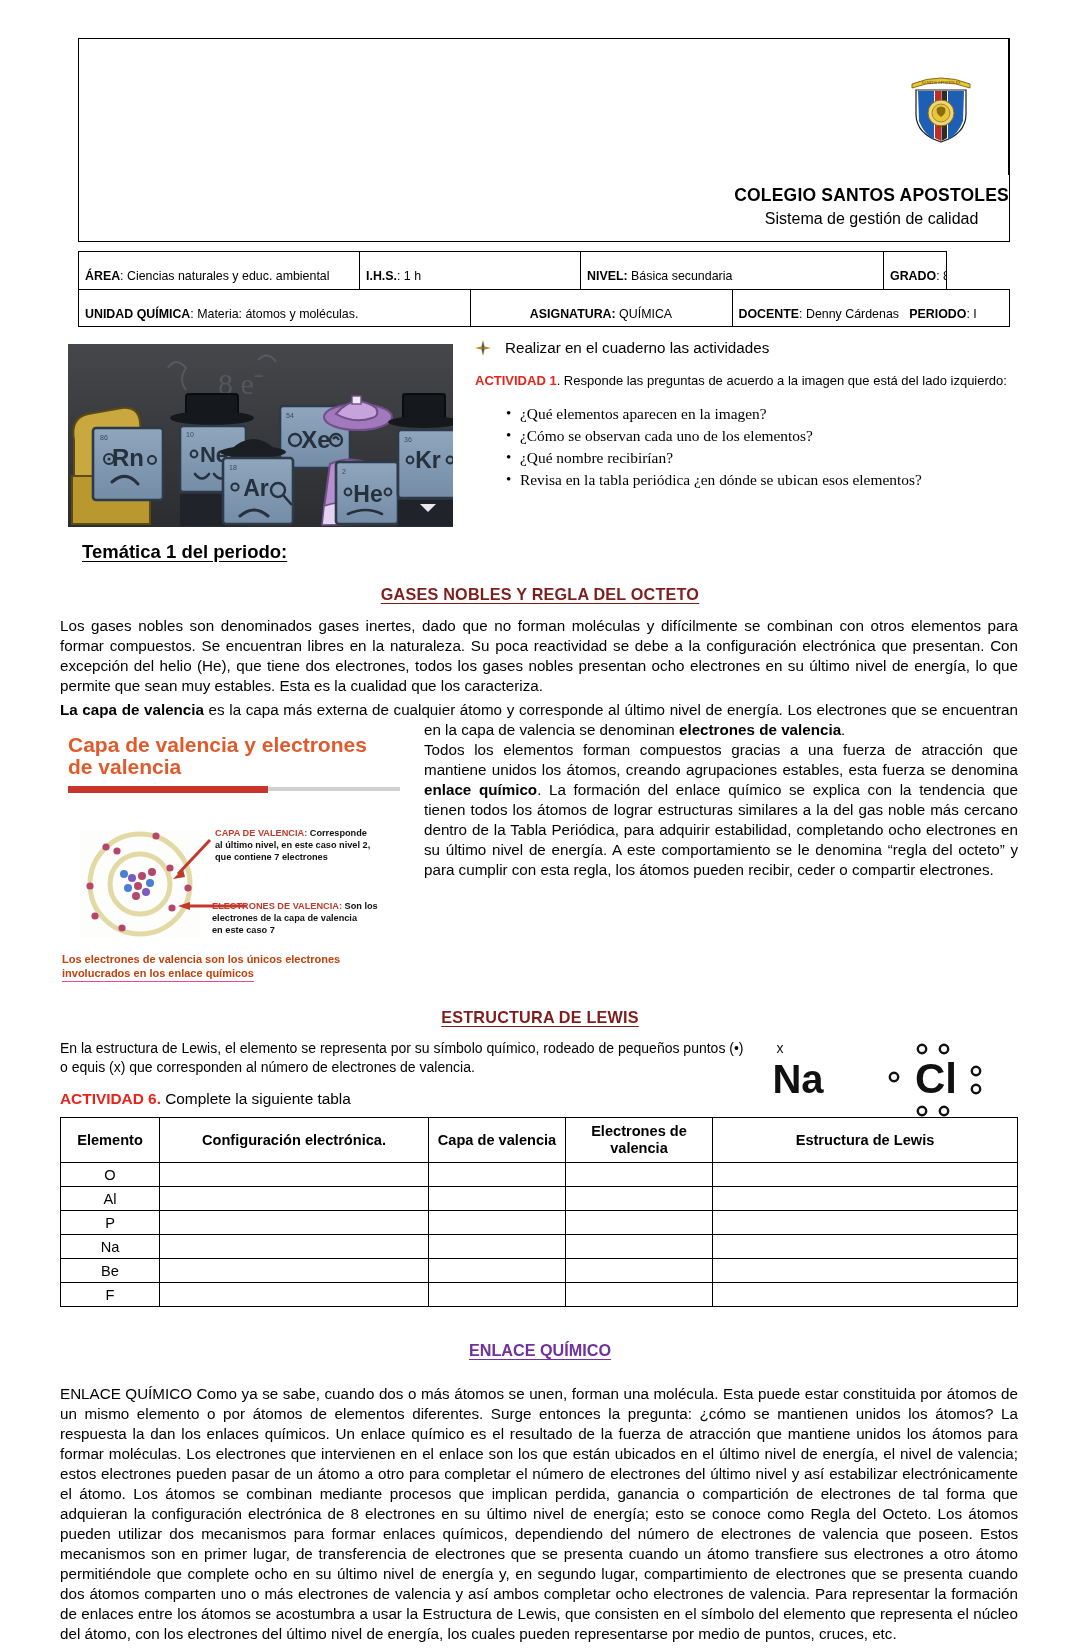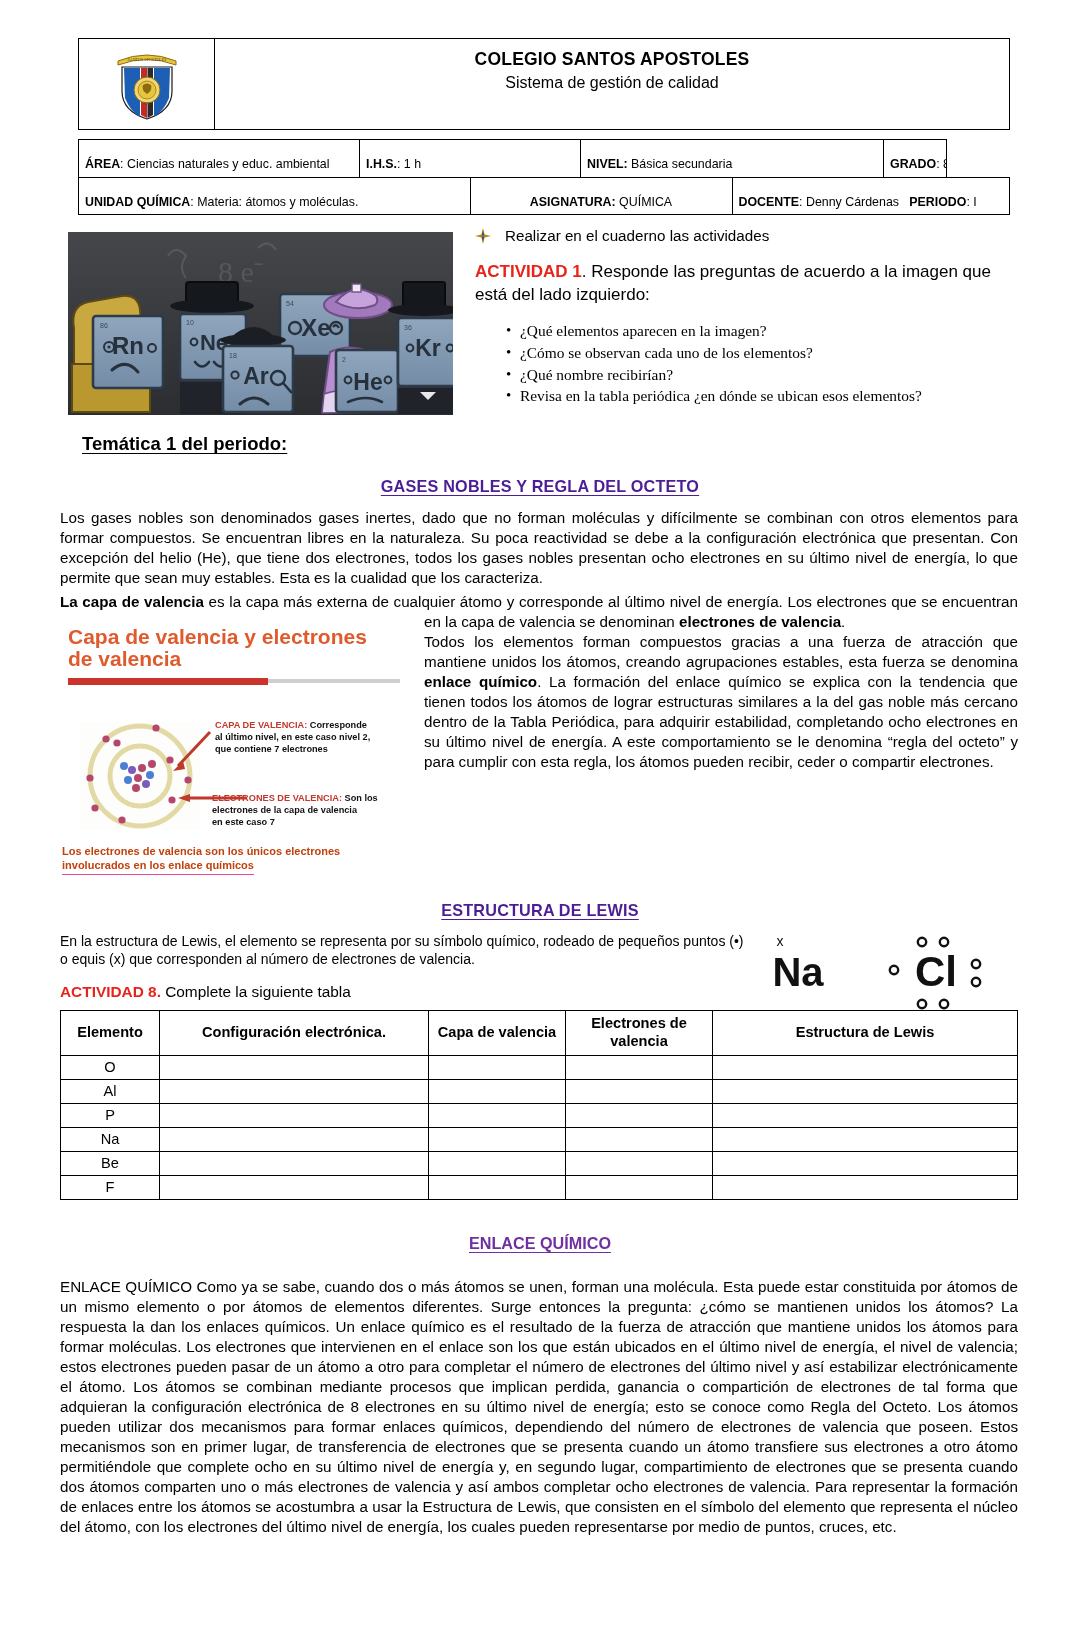--- a/index.html
+++ b/index.html
@@ -15,23 +15,24 @@
     min-height:1649px;
     padding:0;
     box-sizing:border-box;
     position:relative;
   }
 
   
   .header-wrap{
     margin:38px 70px 0 78px;
     display:flex;
-    align-items:flex-start;
+    align-items:flex-end;
     border:1px solid #000;
     box-sizing:border-box;
+    flex-direction:column;
   }
   .logo-cell{
     width:136px;
     flex:0 0 136px;
     border-right:1px solid #000;
     display:flex;
     align-items:center;
     justify-content:center;
     padding:6px 0;
     box-sizing:border-box;
@@ -103,21 +104,21 @@
     display:flex;
     align-items:flex-start;
     font-size:15.2px;
     line-height:1.3;
     margin-bottom:14px;
   }
   .arrow-icon{
     width:16px;height:16px;flex:0 0 16px;margin-right:14px;margin-top:2px;
   }
   .act-head{
-    font-size:17px;
+    font-size:13px;
     line-height:1.38;
     margin-bottom:14px;
   }
   .act-head .red{color:#e8231a;font-weight:bold;}
   .q-list{
     margin:12px;
     padding-left:19px;
     list-style:none;
     font-family:Liberation Serif, serif;
   }
@@ -137,21 +138,21 @@
   
   .tematica{
     margin:14px 0 0 82px;
     font-size:18.5px;
     font-weight:bold;
     text-decoration:underline;
     text-underline-offset:3px;
   }
   .section-title{
     text-align:center;
-    color:#4c1d95;
+    color:#7f1d1d;
     font-weight:bold;
     font-size:16.2px;
     text-decoration:underline;
     text-underline-offset:3px;
     margin:22px 0 12px 0;
     letter-spacing:.2px;
   }
 
   
   .body-col{
@@ -494,21 +495,21 @@
         <circle cx="222" cy="40" r="4.2" fill="none" stroke="#111" stroke-width="2.4"></circle>
         <circle cx="222" cy="58" r="4.2" fill="none" stroke="#111" stroke-width="2.4"></circle>
         <circle cx="168" cy="80" r="4.2" fill="none" stroke="#111" stroke-width="2.4"></circle>
         <circle cx="190" cy="80" r="4.2" fill="none" stroke="#111" stroke-width="2.4"></circle>
         <text x="182" y="62" font-size="42" font-weight="bold" fill="#111" text-anchor="middle" font-family="Liberation Sans, sans-serif">Cl</text>
       </svg>
     </div>
   </div>
 
   <div class="act2-line">
-    <span class="red">ACTIVIDAD 8.</span><span> Complete la siguiente tabla</span>
+    <span class="red">ACTIVIDAD 6.</span><span> Complete la siguiente tabla</span>
   </div>
 
   <table class="act2-table">
     <thead>
       <tr>
         <th class="col-elem">Elemento</th>
         <th class="col-conf">Configuración electrónica.</th>
         <th class="col-capa">Capa de valencia</th>
         <th class="col-elec">Electrones de valencia</th>
         <th>Estructura de Lewis</th>

